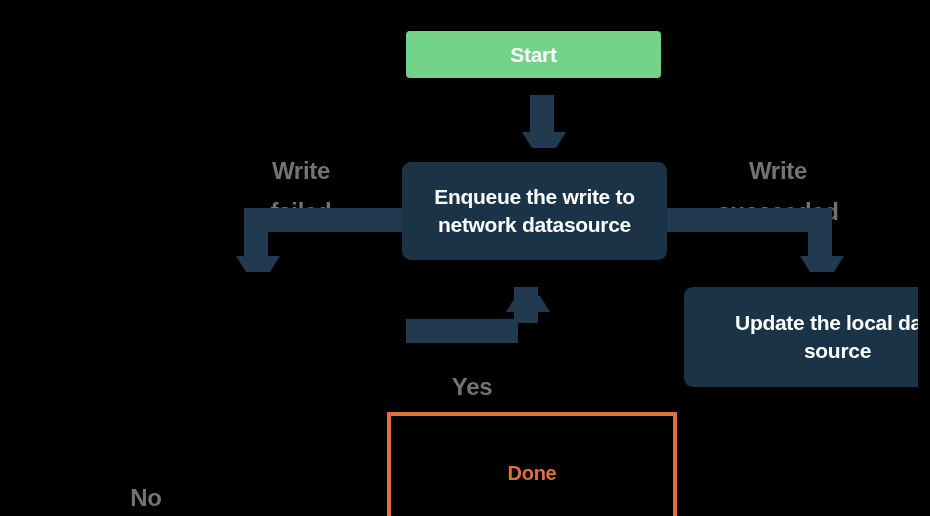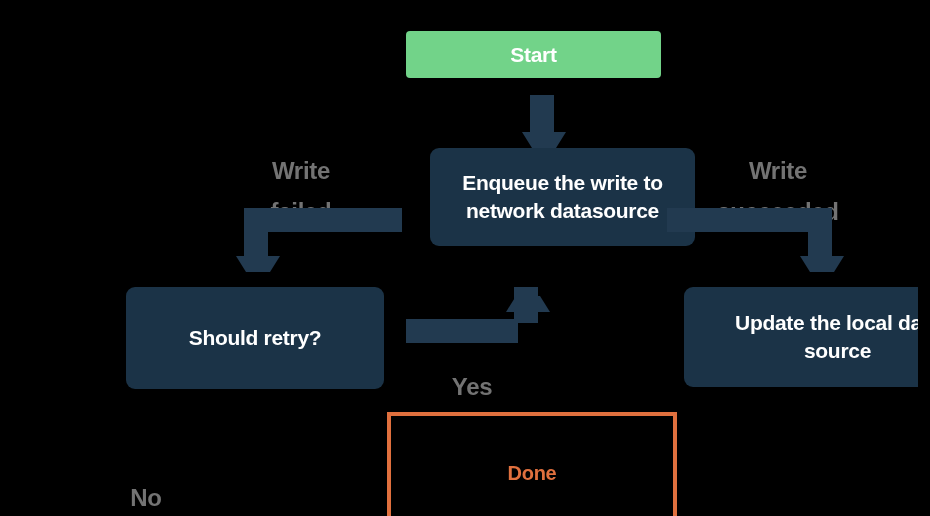--- a/index.html
+++ b/index.html
@@ -31,21 +31,21 @@
     background: #72d389;
     border-radius: 4px;
     font-size: 21px;
   }
   .node-dark {
     background: #1b3347;
     border-radius: 9px;
     font-size: 21px;
     line-height: 28px;
   }
-  .node-enqueue { left: 378px; top: 124px; width: 265px; height: 98px; margin-left: 28px; }
+  .node-enqueue { left: 378px; top: 138px; width: 265px; height: 98px; }
   .node-should-retry { left: 102px; top: 263px; width: 258px; height: 102px; }
   .node-update { left: 660px; top: 255px; width: 307px; height: 100px; margin-top: 8px; }
   .node-done {
     left: 363px; top: 388px; width: 290px; height: 122px;
     background: transparent;
     border: 4px solid #e0703e;
     color: #e0703e;
     font-size: 20px;
     border-radius: 0;
   }
@@ -85,21 +85,20 @@
 </head>
 <body>
 
 <div class="canvas">
 
   <div class="node node-start">Start</div>
 
   <div class="node node-dark node-enqueue">Enqueue the write to
 network datasource</div>
 
-  <div class="node node-dark node-should-retry">Should retry?</div>
 
   <div class="node node-dark node-update">Update the local data
 source</div>
 
   <div class="node node-done">Done</div>
 
   <div class="edge-label lbl-write-failed">Write
 failed</div>
 
   <div class="edge-label lbl-write-succeeded">Write

